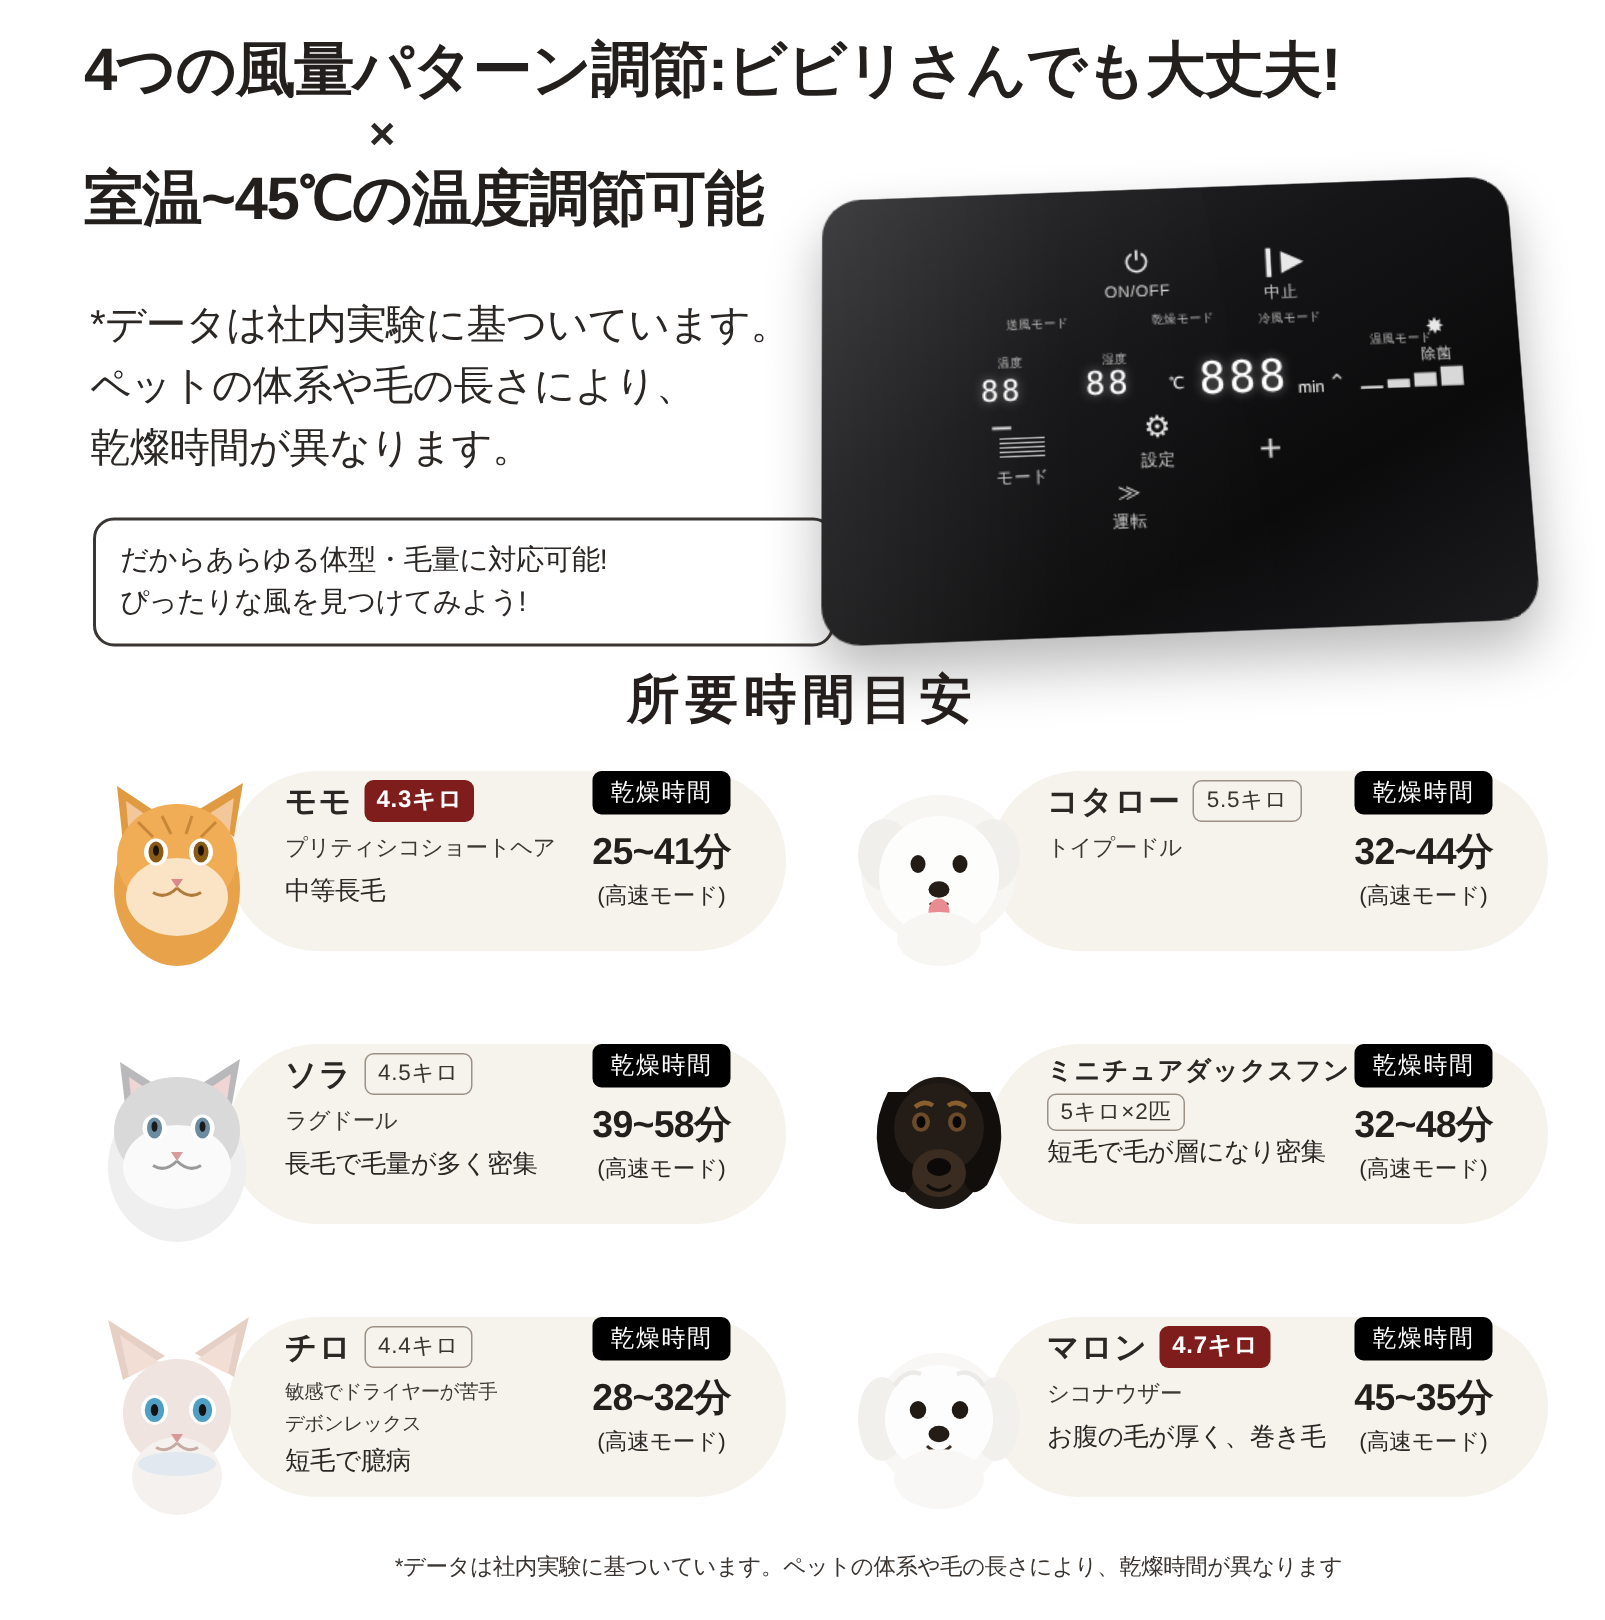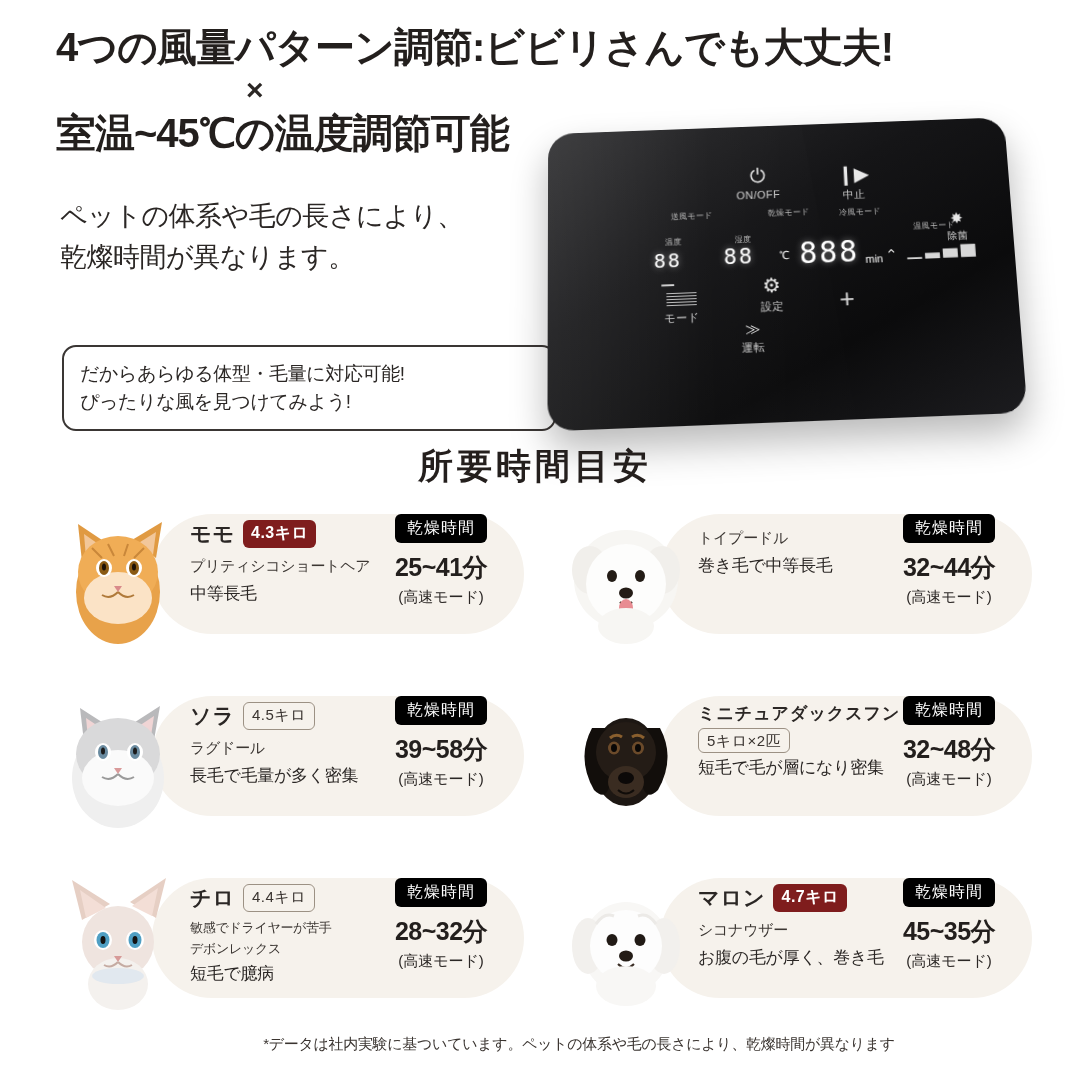--- a/index.html
+++ b/index.html
@@ -261,20 +261,21 @@
 </head>
 <body>
 
 <div class="headline-wrap">
   <div class="headline-1">4つの風量パターン調節:ビビリさんでも大丈夫!</div>
   <div class="headline-cross">×</div>
   <div class="headline-2">室温~45℃の温度調節可能</div>
 </div>
 
 <div class="note-lines">
+  <div>*データは社内実験に基ついています。</div>
   <div>ペットの体系や毛の長さにより、</div>
   <div>乾燦時間が異なります。</div>
 </div>
 
 <div class="callout">
   <div>だからあらゆる体型・毛量に対応可能!</div>
   <div>ぴったりな風を見つけてみよう!</div>
 </div>
 
 <div class="device">
@@ -402,22 +403,25 @@
           <ellipse cx="66" cy="84" rx="40" ry="40" fill="#fdfdfc"></ellipse>
           <ellipse cx="52" cy="76" rx="5" ry="6" fill="#231c16"></ellipse>
           <ellipse cx="80" cy="76" rx="5" ry="6" fill="#231c16"></ellipse>
           <ellipse cx="66" cy="93" rx="7" ry="5.5" fill="#241c16"></ellipse>
           <path d="M60 102 q6 7 12 0" stroke="#3a2d24" stroke-width="2" fill="none"></path>
           <ellipse cx="66" cy="108" rx="7" ry="9" fill="#e88c92"></ellipse>
           <ellipse cx="66" cy="126" rx="28" ry="18" fill="#f7f6f3"></ellipse>
         </svg>
       </div>
       <div class="card-content">
+        <div class="name-line">
+          <span class="pet-name">コタロー</span>
+          <span class="weight-chip outline">5.5キロ</span>
+        </div>
         <div class="desc">トイプードル</div>
-        <div class="desc2">巻き毛で中等長毛</div>
       </div>
       <div class="time-box">
         <span class="time-label">乾燥時間</span>
         <div class="time-value">32~44分</div>
         <div class="time-mode">(高速モード)</div>
       </div>
     </div>
 
   </div>
 

